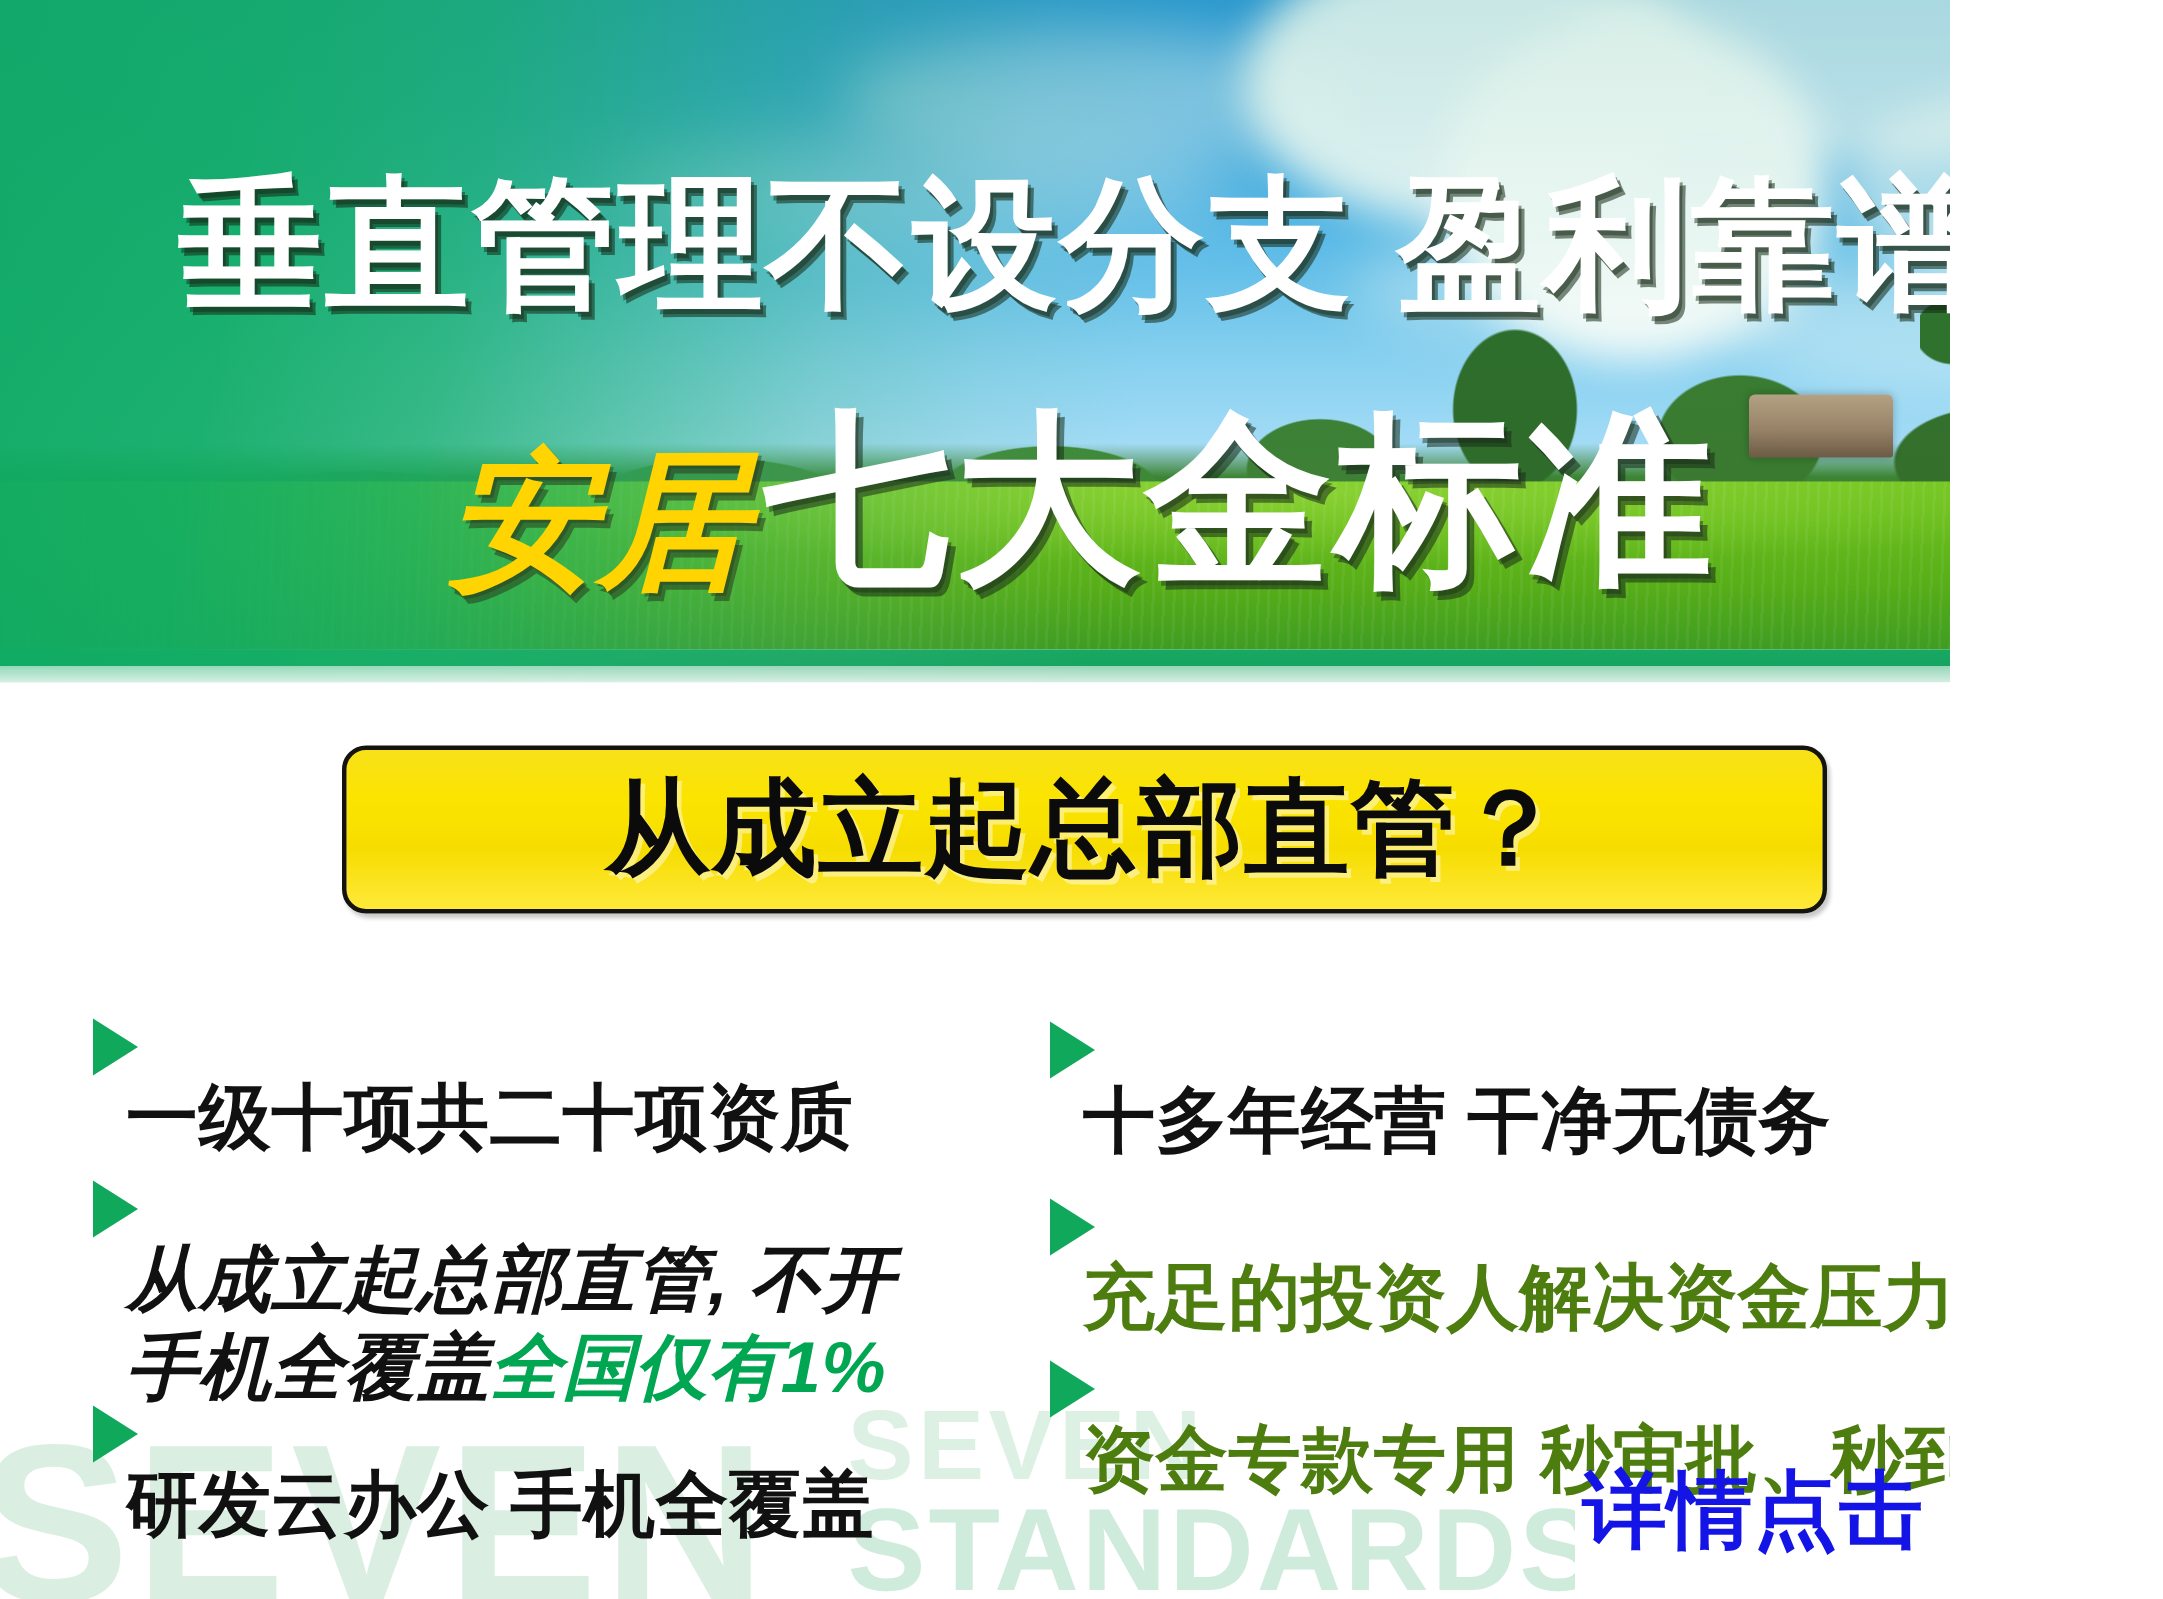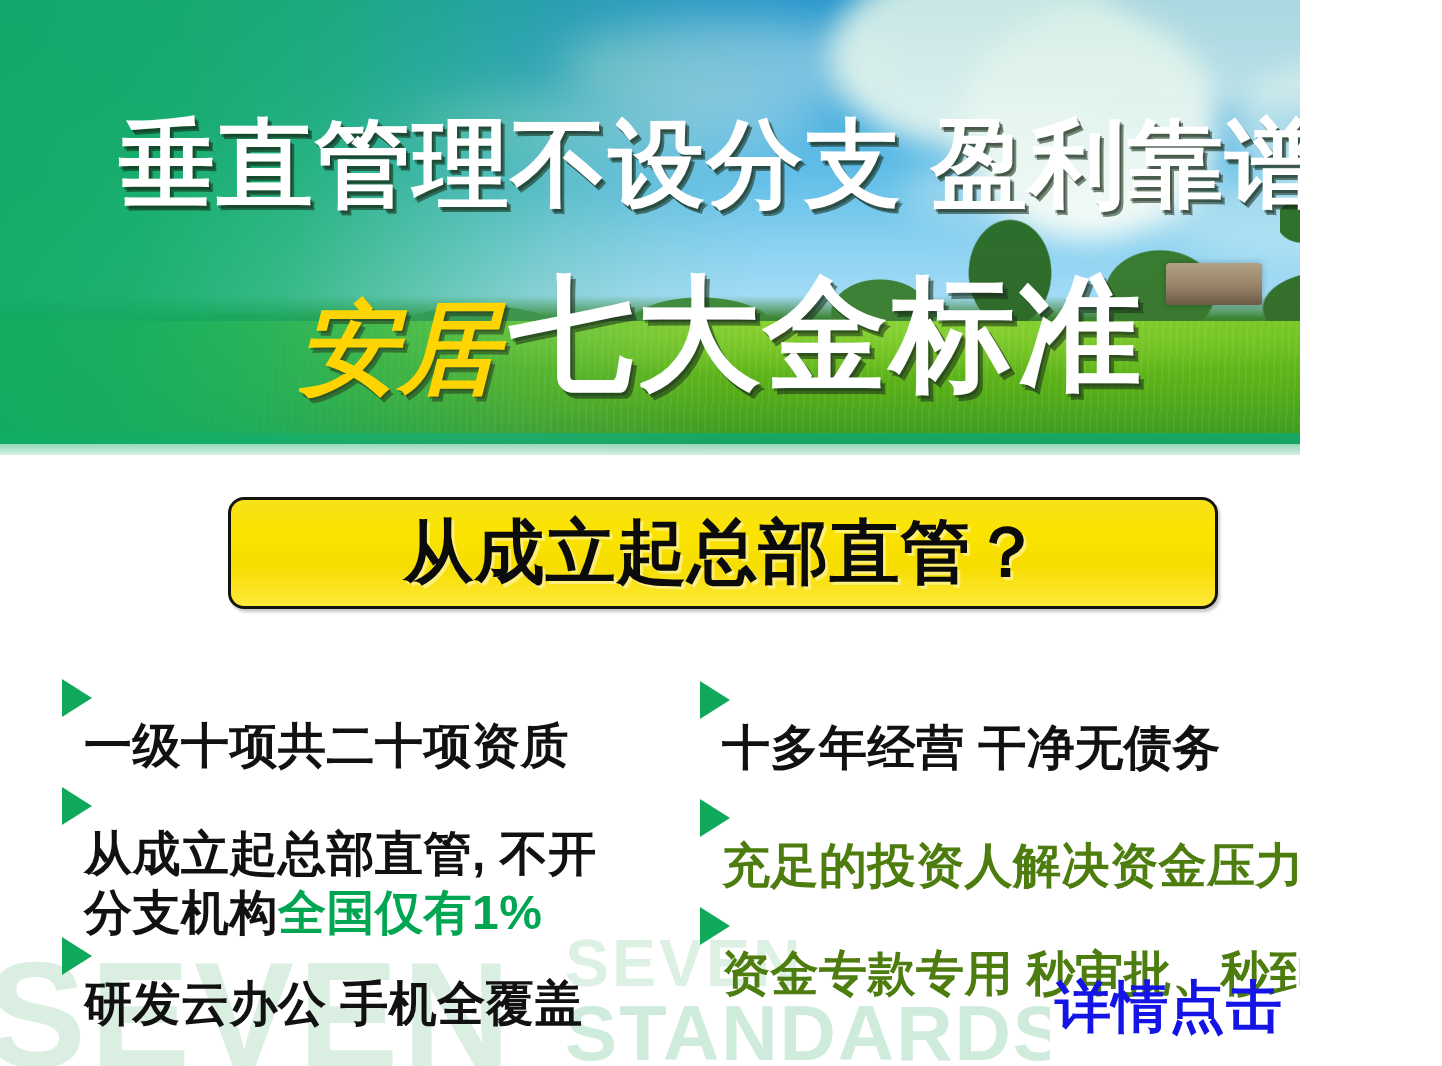--- a/index.html
+++ b/index.html
@@ -289,21 +289,21 @@
   .hl-green { color: #00A651; }
 
   
   .bl1 { left: 0;  top: 20px; }
   .bl2 { left: 0;  top: 128px; }
   .bl3 { left: 0;  top: 278px; }
   .br1 { left: 0;  top: 22px; }
   .br2 { left: 0;  top: 140px; }
   .br3 { left: 0;  top: 248px; }
 
-  .bl2 .btext { white-space: normal; width: 560px; }
+  .bl2 .btext { white-space: normal; width: 560px; font-style: italic; }
   .bl2-line2 { display: block; }
 
   
   .cta {
     position: absolute;
     left: 1055px; top: 970px;
     display: flex;
     align-items: center;
     cursor: pointer;
   }
@@ -370,21 +370,21 @@
 
     <div class="col-left">
 
       <div class="bullet bl1">
         <span class="tri"></span>
         <span class="btext">一级十项共二十项资质</span>
       </div>
 
       <div class="bullet bl2">
         <span class="tri"></span>
-        <span class="btext"><span>从成立起总部直管, 不开</span><span class="bl2-line2"><span>分支机构</span><span class="hl-green">全国仅有1%</span></span></span>
+        <span class="btext"><span>从成立起总部直管, 不开</span><span class="bl2-line2"><span>手机全覆盖</span><span class="hl-green">全国仅有1%</span></span></span>
       </div>
 
       <div class="bullet bl3">
         <span class="tri"></span>
         <span class="btext">研发云办公  手机全覆盖</span>
       </div>
 
     </div>
 
     <div class="col-right">

